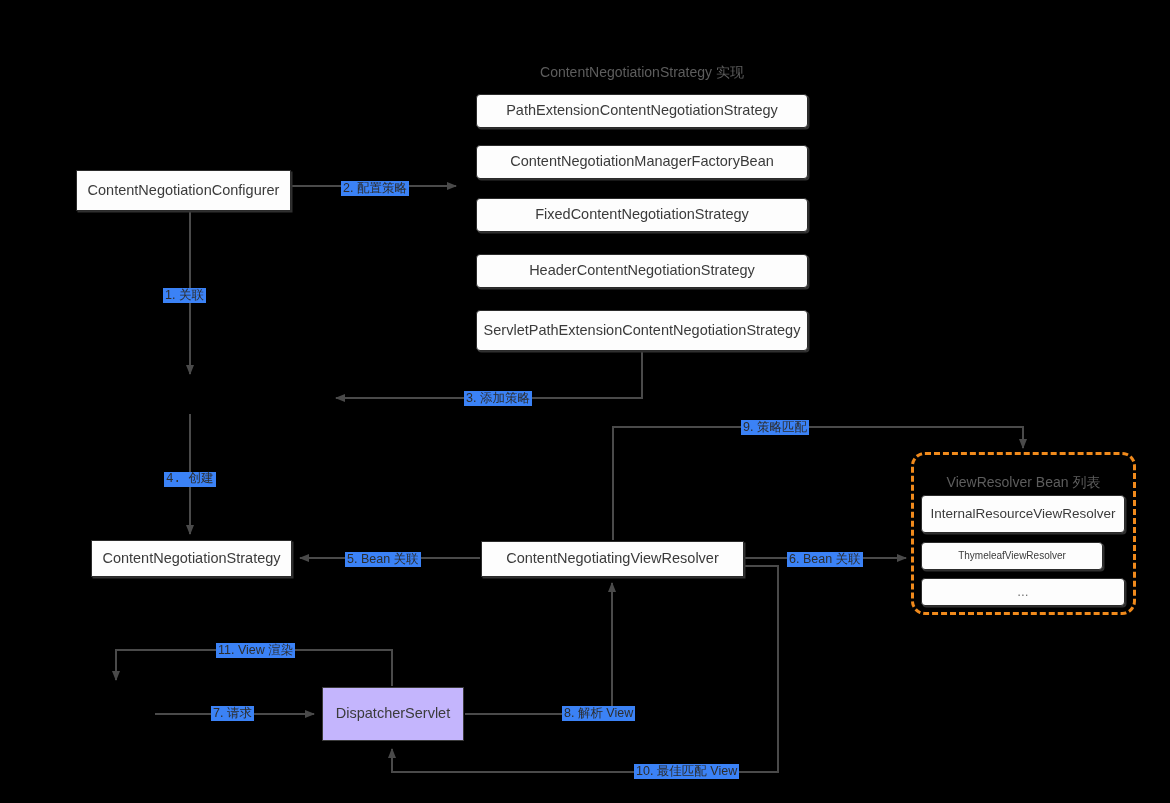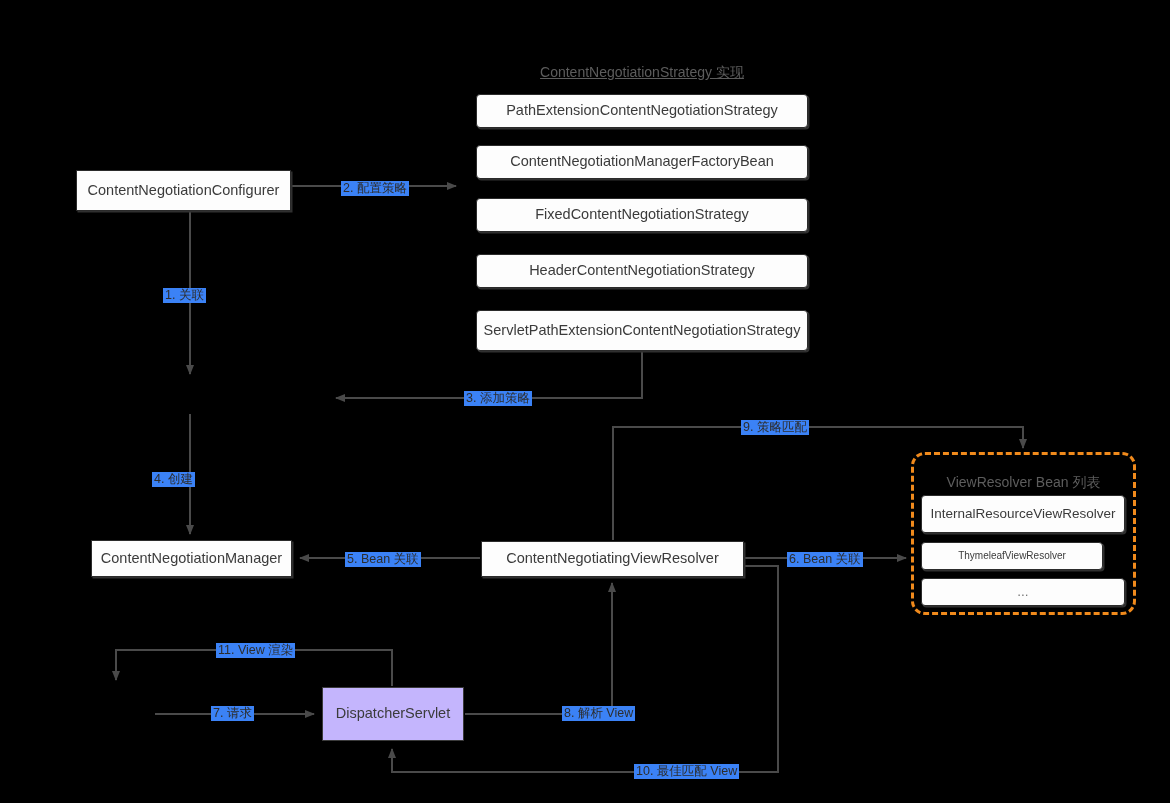--- a/index.html
+++ b/index.html
@@ -89,50 +89,50 @@
       <path d="M465,714 L612,714 L612,583" marker-end="url(#ah)"></path>
 
       <path d="M613,540 L613,427 L1023,427 L1023,448" marker-end="url(#ah)"></path>
 
       <path d="M745,566 L778,566 L778,772 L392,772 L392,749" marker-end="url(#ah)"></path>
 
       <path d="M392,686 L392,650 L116,650 L116,680" marker-end="url(#ah)"></path>
     </g>
   </svg>
 
-  <div class="grp-title" style="left:476px;top:64px;width:332px;text-decoration:underline;">ContentNegotiationStrategy 实现</div>
+  <div class="grp-title" style="left:476px;top:64px;width:332px;">ContentNegotiationStrategy 实现</div>
 
   <div class="node rounded" style="left:476px;top:94px;width:332px;height:34px;">PathExtensionContentNegotiationStrategy</div>
   <div class="node rounded" style="left:476px;top:145px;width:332px;height:34px;">ContentNegotiationManagerFactoryBean</div>
   <div class="node rounded" style="left:476px;top:198px;width:332px;height:34px;">FixedContentNegotiationStrategy</div>
   <div class="node rounded" style="left:476px;top:254px;width:332px;height:34px;">HeaderContentNegotiationStrategy</div>
   <div class="node rounded" style="left:476px;top:310px;width:332px;height:41px;">ServletPathExtensionContentNegotiationStrategy</div>
 
   <div class="node" style="left:76px;top:170px;width:215px;height:41px;">ContentNegotiationConfigurer</div>
 
 
-  <div class="node" style="left:91px;top:540px;width:201px;height:37px;">ContentNegotiationManager</div>
+  <div class="node" style="left:91px;top:540px;width:201px;height:37px;">ContentNegotiationStrategy</div>
 
   <div class="node" style="left:481px;top:541px;width:263px;height:36px;">ContentNegotiatingViewResolver</div>
 
   <div class="node plain" style="left:322px;top:687px;width:142px;height:54px;box-shadow:none;">DispatcherServlet</div>
 
 
   <div class="dashgroup" style="left:911px;top:452px;width:225px;height:163px;"></div>
 
   <div class="grp-title" style="left:911px;top:474px;width:225px;">ViewResolver Bean 列表</div>
 
   <div class="node rounded" style="left:921px;top:495px;width:204px;height:38px;font-size:13.5px;">InternalResourceViewResolver</div>
   <div class="node rounded" style="left:921px;top:542px;width:182px;height:28px;font-size:10px;">ThymeleafViewResolver</div>
   <div class="node rounded" style="left:921px;top:578px;width:204px;height:28px;font-size:13.5px;color:#777;">...</div>
 
   <div class="edge-label" style="left:163px;top:288px;">1. 关联</div>
   <div class="edge-label" style="left:341px;top:181px;">2. 配置策略</div>
   <div class="edge-label" style="left:464px;top:391px;">3. 添加策略</div>
-  <div class="edge-label" style="left:152px;top:472px;">4. 创建</div>
+  <div class="edge-label" style="left:164px;top:472px;font-family:Liberation Mono, monospace;">4. 创建</div>
   <div class="edge-label" style="left:345px;top:552px;">5. Bean 关联</div>
   <div class="edge-label" style="left:787px;top:552px;">6. Bean 关联</div>
   <div class="edge-label" style="left:211px;top:706px;">7. 请求</div>
   <div class="edge-label" style="left:562px;top:706px;">8. 解析 View</div>
   <div class="edge-label" style="left:741px;top:420px;">9. 策略匹配</div>
   <div class="edge-label" style="left:634px;top:764px;">10. 最佳匹配 View</div>
   <div class="edge-label" style="left:216px;top:643px;">11. View 渲染</div>
 
 </div>
 

